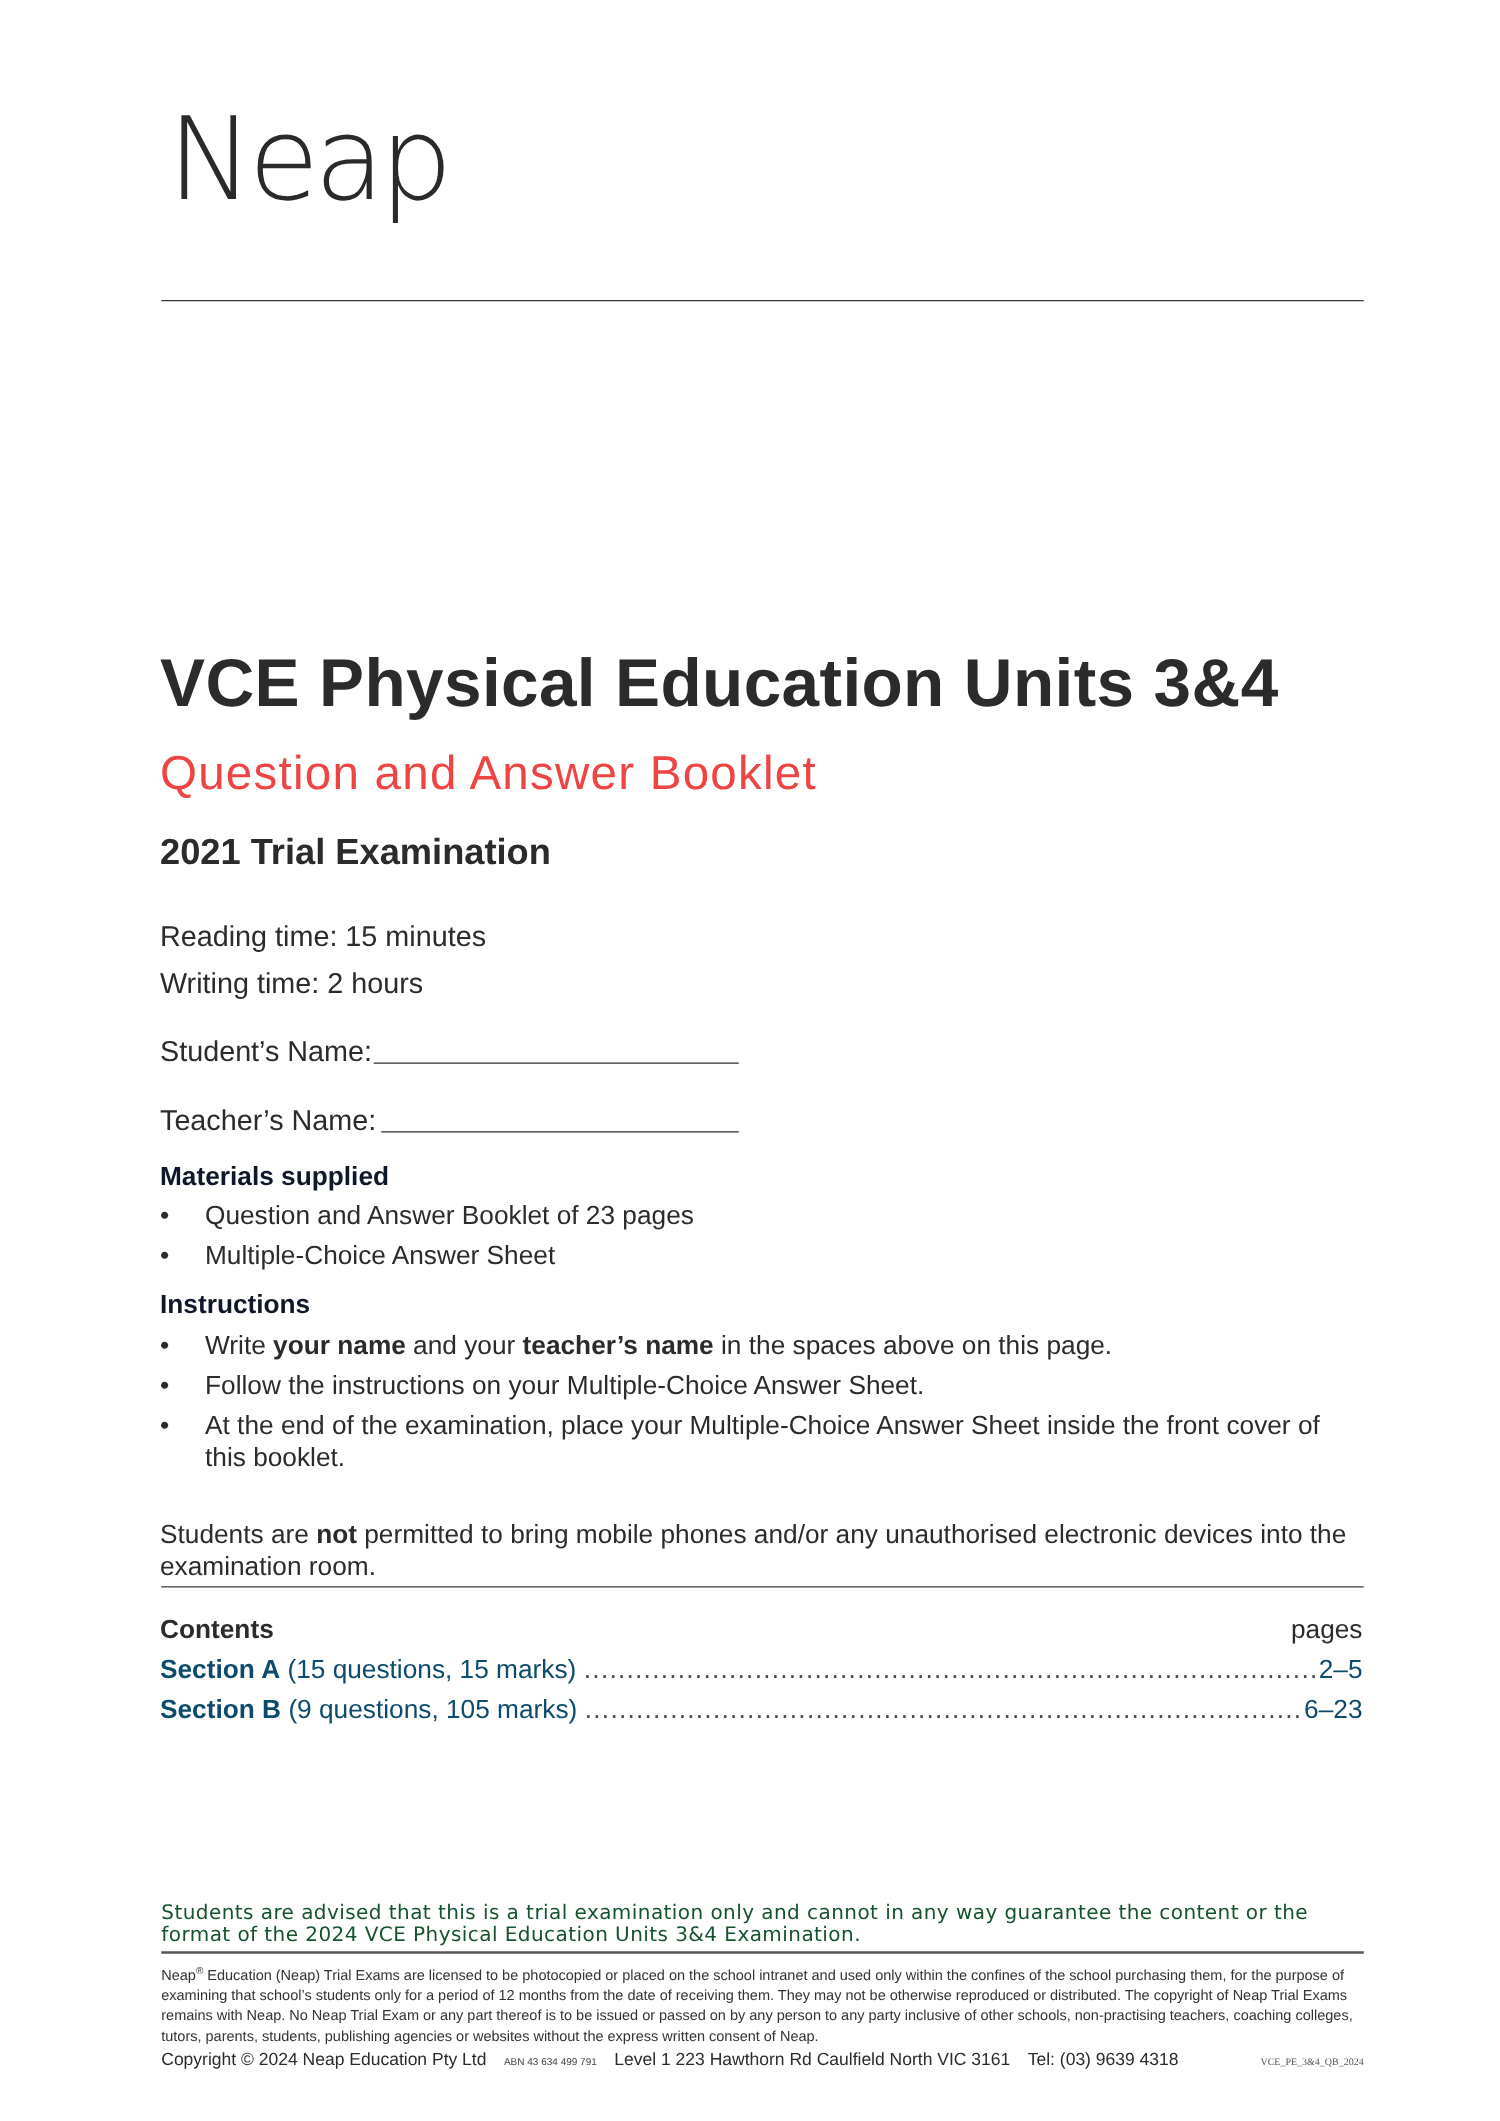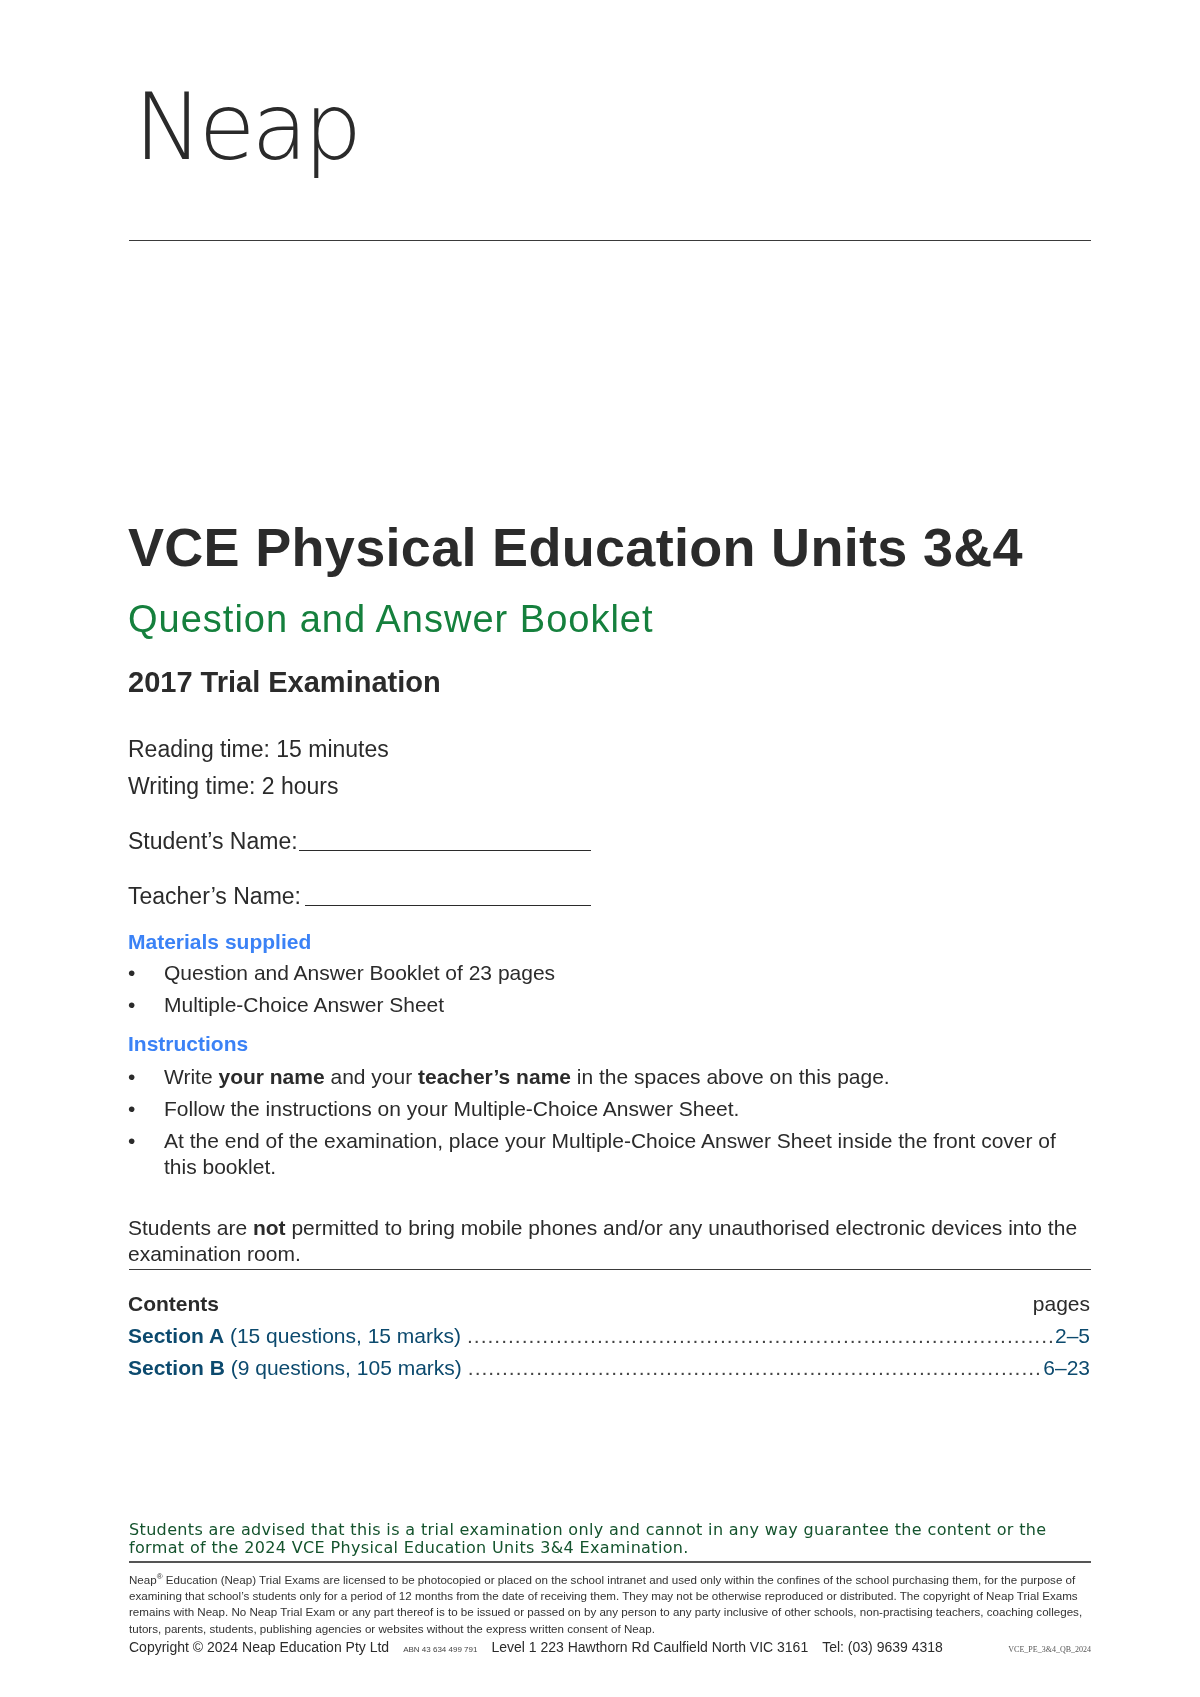--- a/index.html
+++ b/index.html
@@ -43,21 +43,21 @@
       font-size: 54px;
       font-weight: bold;
       color: #2b2b2b;
       white-space: nowrap;
       letter-spacing: 0.3px;
     }
     .subtitle {
       left: 128px;
       top: 598px;
       font-size: 38px;
-      color: #15803d;
+      color: #ef4444;
       letter-spacing: 1px;
       white-space: nowrap;
     }
     .exam {
       left: 128px;
       top: 666px;
       font-size: 29px;
       font-weight: bold;
       color: #2b2b2b;
       white-space: nowrap;
@@ -69,21 +69,21 @@
       white-space: nowrap;
     }
     .fill-line {
       height: 0;
       border-top: 1.5px solid #2b2b2b;
     }
     .heading {
       left: 128px;
       font-size: 21px;
       font-weight: bold;
-      color: #3b82f6;
+      color: #0f172a;
     }
     .bullet-row {
       left: 128px;
       width: 960px;
       font-size: 21px;
       line-height: 26px;
       color: #2b2b2b;
       display: flex;
     }
     .bullet-row .dot {
@@ -169,21 +169,21 @@
     }
   </style>
 </head>
 <body>
 
 <div class="abs logo">Neap</div>
 <div class="abs rule top"></div>
 
 <div class="abs title">VCE Physical Education Units 3&amp;4</div>
 <div class="abs subtitle">Question and Answer Booklet</div>
-<div class="abs exam">2017 Trial Examination</div>
+<div class="abs exam">2021 Trial Examination</div>
 
 <div class="abs plain" style="top:736px;">Reading time: 15 minutes</div>
 <div class="abs plain" style="top:773px;">Writing time: 2 hours</div>
 
 <div class="abs plain" style="top:828px;">Student’s Name:</div>
 <div class="abs fill-line" style="left:299px; top:850px; width:292px;"></div>
 
 <div class="abs plain" style="top:883px;">Teacher’s Name:</div>
 <div class="abs fill-line" style="left:305px; top:905px; width:286px;"></div>
 

